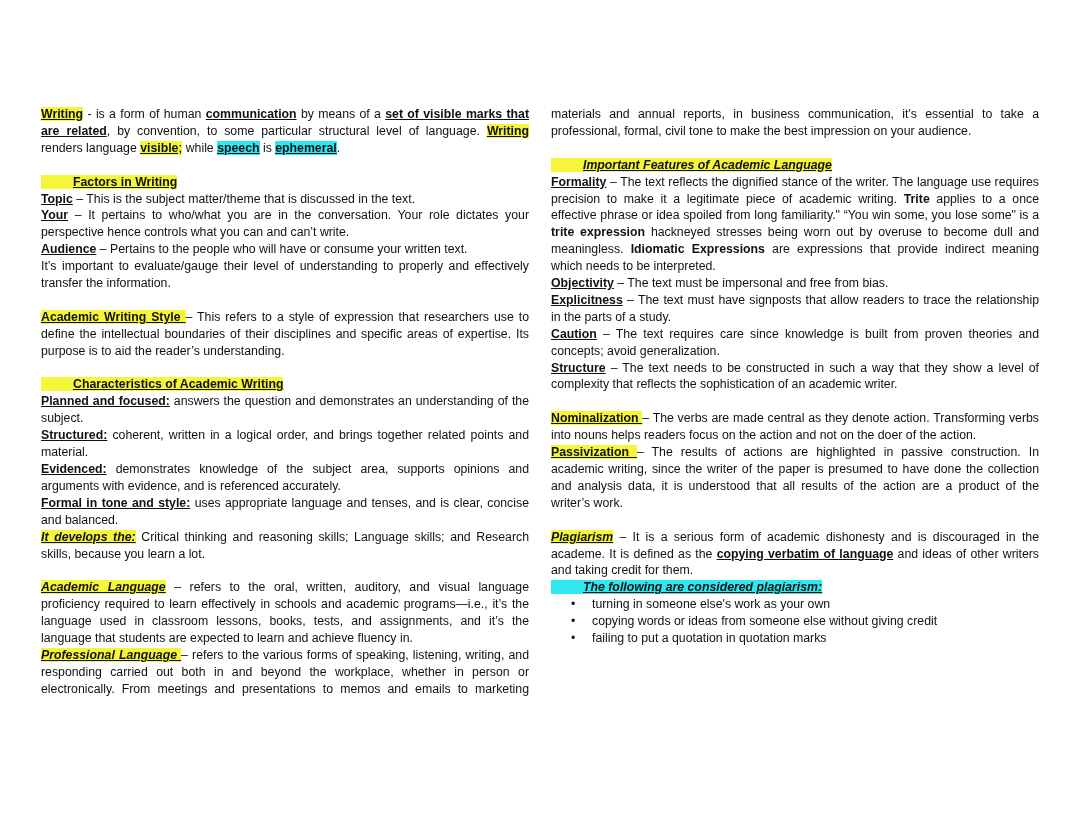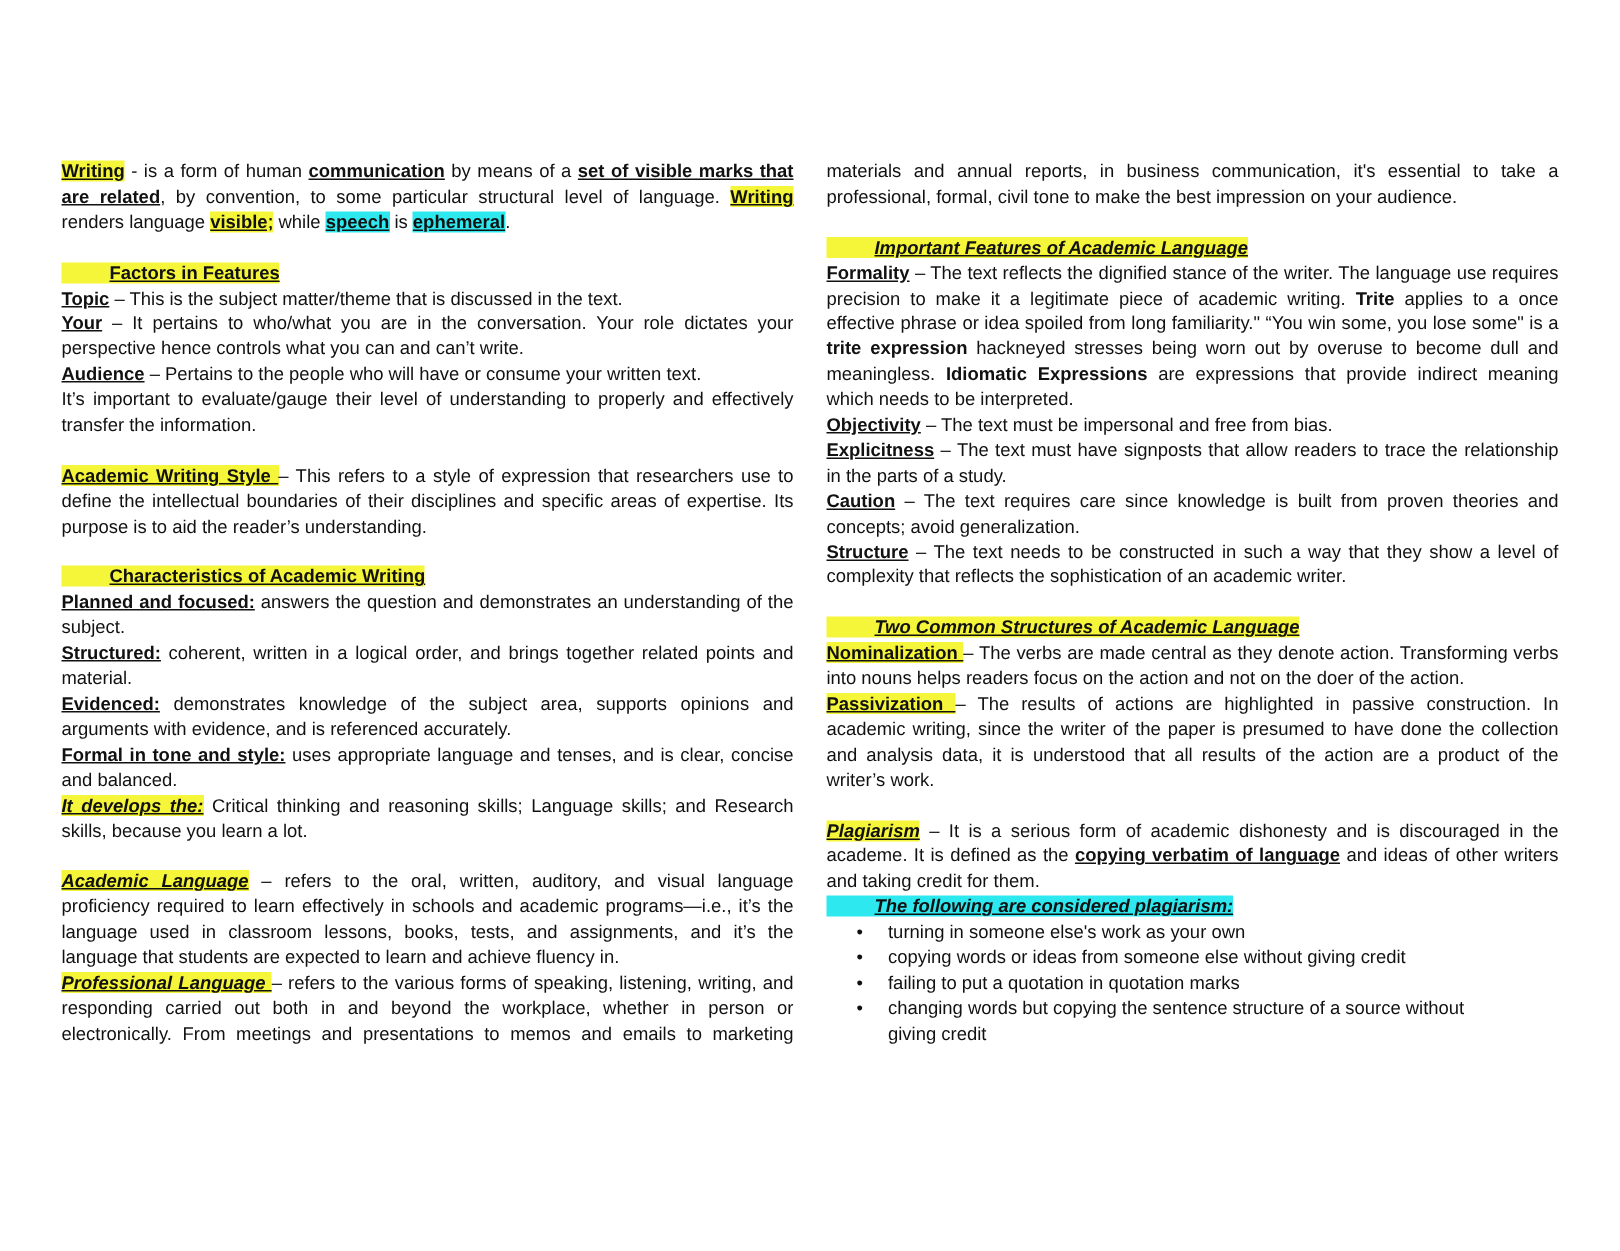--- a/index.html
+++ b/index.html
@@ -20,21 +20,21 @@
   ul li { position: relative; padding-left: 0; }
   ul li::before { content: "\2022"; position: absolute; left: -21px; }
 </style>
 </head>
 <body>
 
 <div class="col" id="col-left">
   <p><span class="term hl-y">Writing</span><span> - is a form of human </span><span class="term">communication</span><span> by means of a </span><span class="term">set of visible marks that are related</span><span>, by convention, to some particular structural level of language. </span><span class="term hl-y">Writing</span><span> renders language </span><span class="term hl-y">visible</span><span class="hl-y">;</span><span style="margin-left:-3px">; while </span><span class="term hl-c">speech</span><span> is </span><span class="term hl-c">ephemeral</span><span>.</span></p>
   <div class="gap"></div>
 
-  <p><span class="b u hl-y">Factors in Features</span></p>
+  <p><span class="b u hl-y">Factors in Writing</span></p>
   <p><span class="term">Topic</span><span> – This is the subject matter/theme that is discussed in the text.</span></p>
   <p><span class="term">Your</span><span> – It pertains to who/what you are in the conversation. Your role dictates your perspective hence controls what you can and can’t write.</span></p>
   <p><span class="term">Audience</span><span> – Pertains to the people who will have or consume your written text.</span></p>
   <p>It’s important to evaluate/gauge their level of understanding to properly and effectively transfer the information.</p>
   <div class="gap"></div>
 
   <p><span class="term hl-y">Academic Writing Style </span><span>– This refers to a style of expression that researchers use to define the intellectual boundaries of their disciplines and specific areas of expertise. Its purpose is to aid the reader’s understanding.</span></p>
   <div class="gap"></div>
 
   <p><span class="b u hl-y">Characteristics of Academic Writing</span></p>
@@ -54,26 +54,24 @@
   <div class="gap"></div>
 
   <p><span class="b i u hl-y">Important Features of Academic Language</span></p>
   <p><span class="term">Formality</span><span> – The text reflects the dignified stance of the writer. The language use requires precision to make it a legitimate piece of academic writing. </span><span class="b">Trite</span><span> applies to a once effective phrase or idea spoiled from long familiarity." “You win some, you lose some" is a </span><span class="b">trite expression</span><span> hackneyed stresses being worn out by overuse to become dull and meaningless. </span><span class="b">Idiomatic Expressions</span><span> are expressions that provide indirect meaning which needs to be interpreted.</span></p>
   <p><span class="term">Objectivity</span><span> – The text must be impersonal and free from bias.</span></p>
   <p><span class="term">Explicitness</span><span> – The text must have signposts that allow readers to trace the relationship in the parts of a study.</span></p>
   <p><span class="term">Caution</span><span> – The text requires care since knowledge is built from proven theories and concepts; avoid generalization.</span></p>
   <p><span class="term">Structure</span><span> – The text needs to be constructed in such a way that they show a level of complexity that reflects the sophistication of an academic writer.</span></p>
   <div class="gap"></div>
 
-  <p><span class="b i u hl-y">Two Common Structures of Academic Language</span></p>
   <p><span class="term hl-y">Nominalization </span><span>– The verbs are made central as they denote action. Transforming verbs into nouns helps readers focus on the action and not on the doer of the action.</span></p>
   <p><span class="term hl-y">Passivization </span><span>– The results of actions are highlighted in passive construction. In academic writing, since the writer of the paper is presumed to have done the collection and analysis data, it is understood that all results of the action are a product of the writer’s work.</span></p>
   <div class="gap"></div>
 
   <p><span class="term i hl-y">Plagiarism</span><span> – It is a serious form of academic dishonesty and is discouraged in the academe. It is defined as the </span><span class="term">copying verbatim of language</span><span> and ideas of other writers and taking credit for them.</span></p>
   <p><span class="b i u hl-c">The following are considered plagiarism:</span></p>
   <ul>
     <li>turning in someone else's work as your own</li>
     <li>copying words or ideas from someone else without giving credit</li>
     <li>failing to put a quotation in quotation marks</li>
-    <li style="padding-right:40px">changing words but copying the sentence structure of a source without giving credit</li>
   </ul>
 </div>
 
 </body></html>

